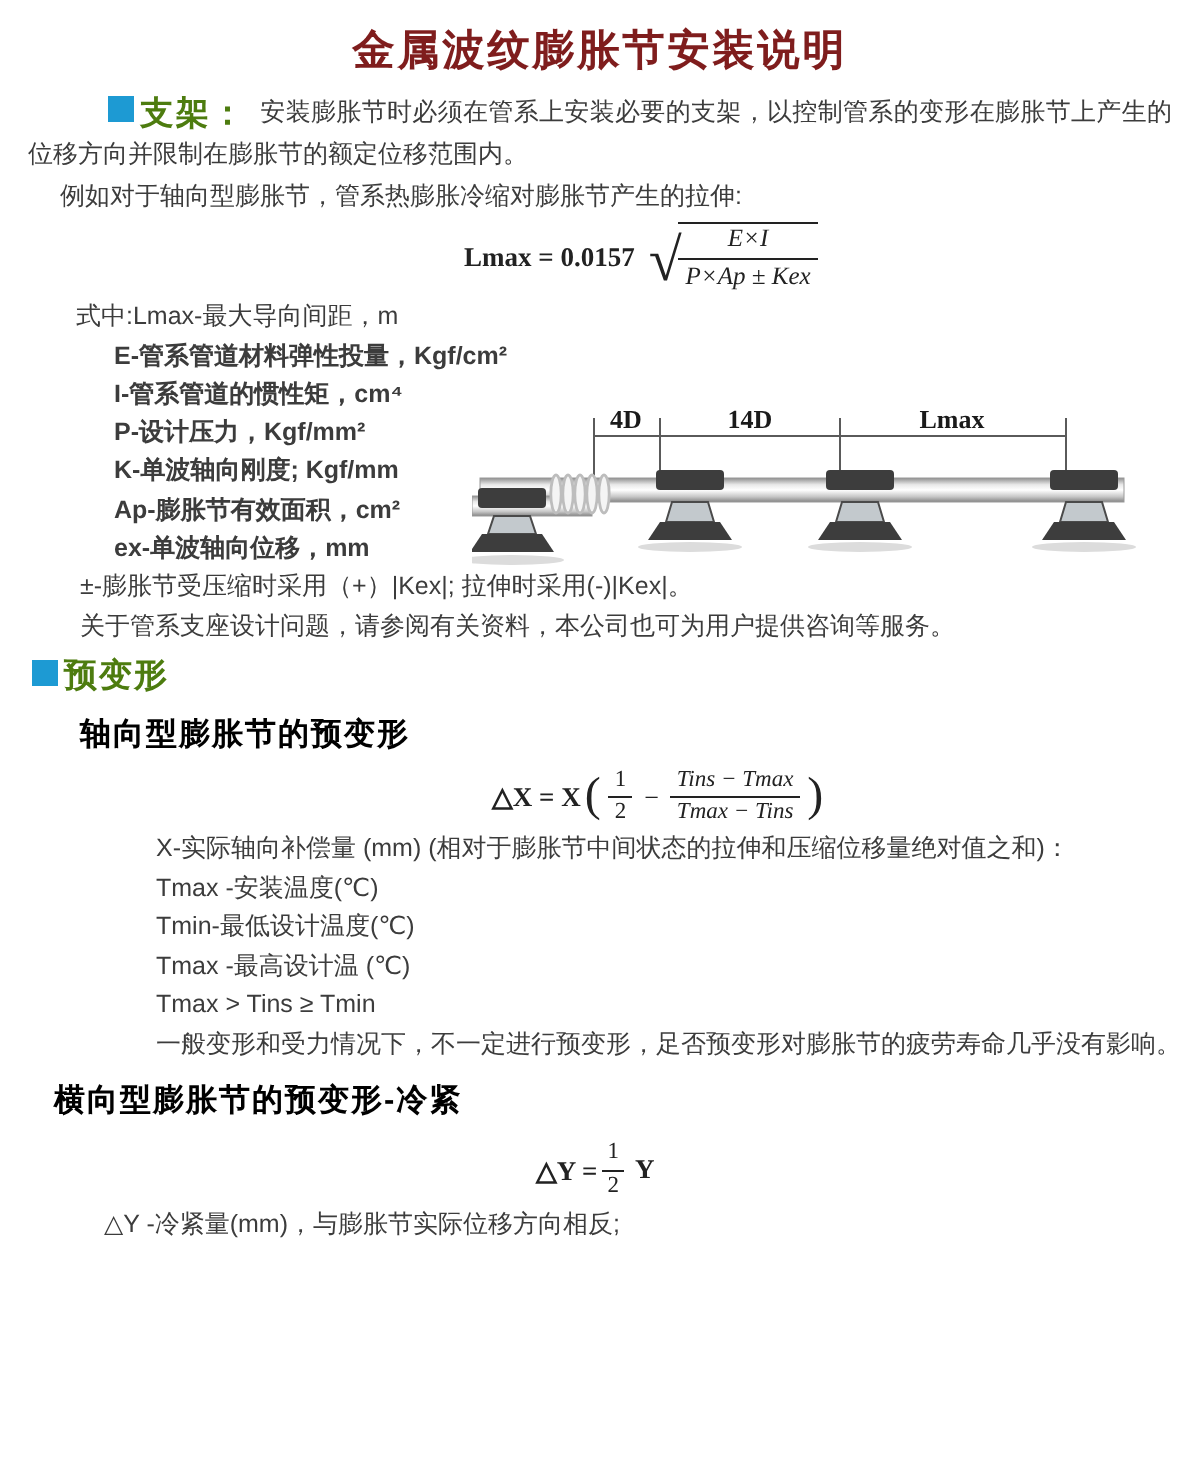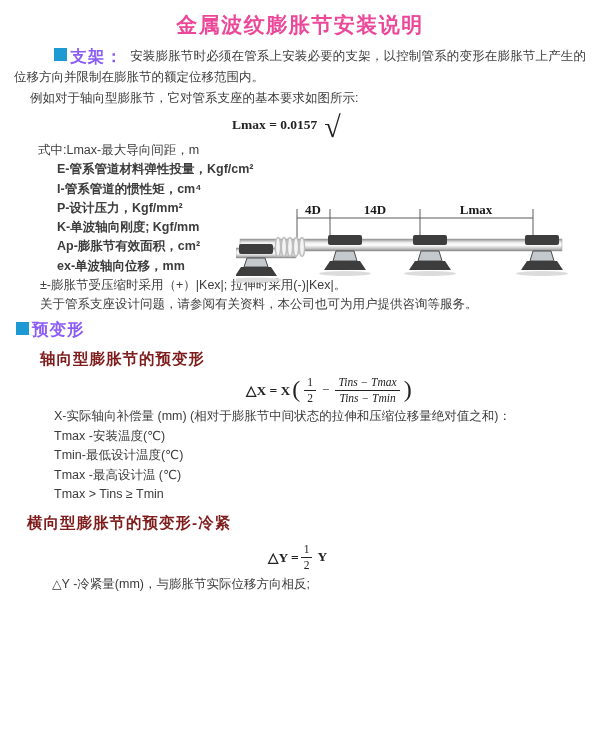--- a/index.html
+++ b/index.html
@@ -2,38 +2,38 @@
 <html><head>
 <meta charset="utf-8">
 <style>
   html,body{margin:0;padding:0;}
   body{
     width:600px;height:737px;background:#ffffff;position:relative;overflow:hidden;
     font-family:"Liberation Sans","DejaVu Sans",sans-serif;color:#3c3c3c;
   }
   .page{position:relative;width:600px;height:737px;}
   h1.title{
-    font-size:21px;font-weight:bold;color:#ec4899;text-align:center;
+    font-size:21px;font-weight:bold;color:#7f1d1d;text-align:center;
     margin:11px 0 7px;letter-spacing:1.5px;
   }
   .para{margin:0 14px;font-size:12.5px;line-height:21px;text-align:justify;}
   .para.first{text-indent:40px;}
   .para.ind1{text-indent:16px;line-height:20px;}
   .para.ind2{text-indent:2em;}
   .sq{
     display:inline-block;width:13px;height:13px;background:#1d9ad3;
     margin-right:3px;vertical-align:-1px;
   }
   .sec-head{
-    color:#8b5cf6;font-size:16.5px;font-weight:600;line-height:1;
+    color:#4d7c0f;font-size:16.5px;font-weight:600;line-height:1;
     vertical-align:-1.5px;margin-right:7px;letter-spacing:1px;
   }
   .section-title{margin:4px 0 2px 16px;font-size:12.5px;line-height:22px;}
   .subhead{
-    color:#7f1d1d;font-size:15.5px;font-weight:600;letter-spacing:1px;margin:8px 0 0 40px;
+    color:#000000;font-size:15.5px;font-weight:600;letter-spacing:1px;margin:8px 0 0 40px;
   }
   .subhead.l16{margin-left:27px;}
   
   .formula{
     display:flex;align-items:center;color:#222;
     font-family:Liberation Serif, serif;font-size:13px;
   }
   .f1{margin:3px 0 3px 232px;}
   .flhs{font-weight:bold;margin-right:7px;font-size:13.5px;}
   .rad{font-size:30px;font-weight:400;line-height:.9;margin-right:-2px;transform:translateY(2px);}
@@ -52,41 +52,45 @@
   .sfrac .sd{padding-top:1px;}
   .itfrac{font-style:italic;}
   .minus{margin:0 4px;}
   .frhs{font-weight:bold;font-size:13.5px;margin-left:3px;}
   
   .defs{margin-top:2px;font-size:12.5px;line-height:19.3px;}
   .def{margin-left:14px;white-space:nowrap;}
   .def.l1{padding-left:24px;}
   .def.l2{padding-left:43px;font-weight:bold;}
   .def.l3{padding-left:26px;}
-  .items{font-size:12.5px;line-height:19.5px;}
+  .items{font-size:12.5px;line-height:19.5px;padding-left:24px;}
   .item{margin-left:54px;white-space:nowrap;}
   .lastline{margin:2px 0 0 52px;font-size:12.5px;}
   
   .diagram{position:absolute;left:236px;top:190px;width:362px;height:102px;}
   .diagram text{font-family:"Liberation Serif","DejaVu Serif",serif;font-weight:bold;font-size:13px;fill:#1a1a1a;}
 </style>
 </head>
 <body>
 
 <div class="page">
 
   <h1 class="title">金属波纹膨胀节安装说明</h1>
 
   <p class="para first"><span class="sq"></span><span class="sec-head">支架：</span><span>安装膨胀节时必须在管系上安装必要的支架，以控制管系的变形在膨胀节上产生的位移方向并限制在膨胀节的额定位移范围内。</span></p>
 
-  <p class="para ind1">例如对于轴向型膨胀节，它对管系支座的基本要求如图所示:</p>
+  <p class="para ind1">例如对于轴向型膨胀节，管系热膨胀冷缩对膨胀节产生的拉伸:</p>
 
   <div class="formula f1">
     <span class="flhs">Lmax = 0.0157</span>
     <span class="rad">√</span>
+    <span class="fracwrap">
+      <span class="num">E×I</span>
+      <span class="den">P×Ap ± Kex</span>
+    </span>
   </div>
 
   <div class="defs">
     <div class="def l1">式中:Lmax-最大导向间距，m</div>
     <div class="def l2">E-管系管道材料弹性投量，Kgf/cm²</div>
     <div class="def l2">I-管系管道的惯性矩，cm⁴</div>
     <div class="def l2">P-设计压力，Kgf/mm²</div>
     <div class="def l2">K-单波轴向刚度; Kgf/mm</div>
     <div class="def l2">Ap-膨胀节有效面积，cm²</div>
     <div class="def l2">ex-单波轴向位移，mm</div>
@@ -162,32 +166,33 @@
   <div class="formula f2">
     <span class="fbold">△X = X</span>
     <span class="bigp">(</span>
     <span class="sfrac">
       <span class="sn">1</span>
       <span class="sd">2</span>
     </span>
     <span class="minus">−</span>
     <span class="sfrac itfrac">
       <span class="sn">Tins − Tmax</span>
-      <span class="sd">Tins − Tmin</span>
+      <span class="sd">Tmax − Tins</span>
     </span>
     <span class="bigp">)</span>
   </div>
 
 
   <div class="items">
     <div class="item">X-实际轴向补偿量 (mm) (相对于膨胀节中间状态的拉伸和压缩位移量绝对值之和)：</div>
     <div class="item">Tmax -安装温度(℃)</div>
     <div class="item">Tmin-最低设计温度(℃)</div>
     <div class="item">Tmax -最高设计温 (℃)</div>
     <div class="item">Tmax &gt; Tins ≥ Tmin</div>
+    <div class="item">一般变形和受力情况下，不一定进行预变形，足否预变形对膨胀节的疲劳寿命几乎没有影响。</div>
   </div>
 
   <div class="subhead l16">横向型膨胀节的预变形-冷紧</div>
 
   <div class="formula f3">
     <span class="fbold">△Y =</span>
     <span class="sfrac">
       <span class="sn">1</span>
       <span class="sd">2</span>
     </span>

